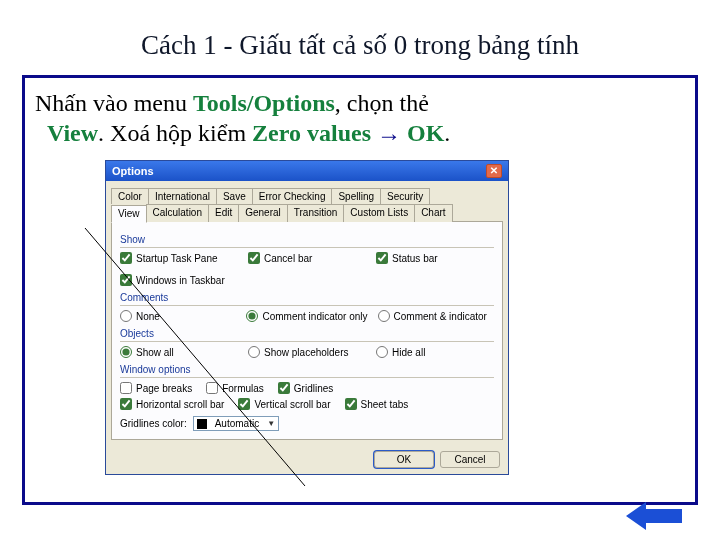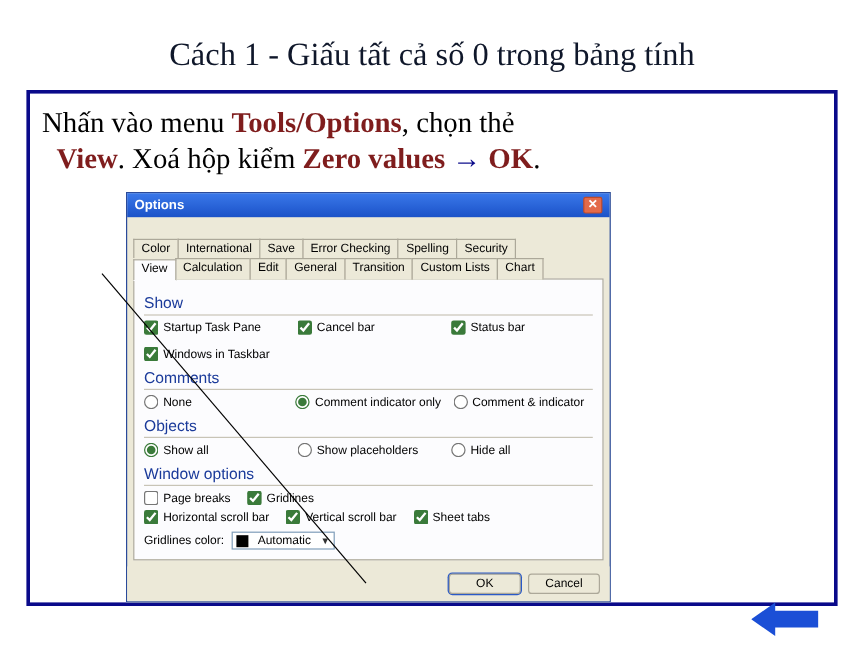--- a/index.html
+++ b/index.html
@@ -23,21 +23,21 @@
     padding: 8px 8px 12px 8px;
     height: 430px;
     position: relative;
   }
   .instr {
     font-size: 24px;
     color: #000;
     line-height: 1.25;
     padding: 2px 4px 8px 2px;
   }
-  .instr .b-blue { color: #7f1d1d; font-weight: bold; }
+  .instr .b-blue { color: #15803d; font-weight: bold; }
   .instr .arrow { font-weight: bold; color: #0a0a8a; }
 
   
   .dlg {
     margin: 4px auto 0 72px;
     width: 404px;
     border: 1px solid #2a4a9a;
     background: #ece9d8;
     font-family: Tahoma, Arial, sans-serif;
     font-size: 10px;
@@ -59,21 +59,21 @@
     border: 1px solid #c04a2a;
     border-radius: 2px;
     color: #fff;
     display: flex; align-items: center; justify-content: center;
     font-size: 10px; line-height: 1;
     cursor: pointer;
   }
   .tabs {
     display: flex;
     flex-wrap: wrap;
-    padding: 17px 5px 0 5px;
+    padding: 6px 5px 0 5px;
     gap: 0;
   }
   .tab {
     border: 1px solid #aca899;
     border-bottom: none;
     background: #ece9d8;
     padding: 2px 6px;
     font-size: 10px;
     margin-right: -1px;
     cursor: pointer;
@@ -89,21 +89,21 @@
   }
   .tabrow { display: flex; width: 100%; }
   .dlg-body {
     border: 1px solid #aca899;
     background: #fcfcfe;
     margin: 0 5px 5px 5px;
     padding: 6px 8px 8px 8px;
   }
   .section-label {
     color: #1a3a9a;
-    font-size: 13px;
+    font-size: 10px;
     margin: 6px 0 2px 0;
   }
   .hr { border: none; border-top: 1px solid #c8c4b6; margin: 1px 0 4px 0; }
   .row { display: flex; gap: 10px; align-items: center; flex-wrap: wrap; }
   .row.cols4 > label { flex: 1 1 24%; }
   .row.cols3 > label { flex: 1 1 30%; }
   .row.cols2 > .col { flex: 1 1 48%; }
   .col { display: flex; flex-direction: row; gap: 14px; }
   label.ctrl {
     display: flex;
@@ -256,20 +256,24 @@
 
       <div class="section-label">Window options</div>
       <hr class="hr">
       <div class="row cols2" style="gap:4px">
         <div class="col" style="flex:1 1 30%">
           <label class="ctrl">
               <input type="checkbox" style="">
               <span>Page breaks</span>
             </label>
           <label class="ctrl">
+              <input type="checkbox" style="">
+              <span>Formulas</span>
+            </label>
+          <label class="ctrl">
               <input type="checkbox" checked="" style="">
               <span>Gridlines</span>
             </label>
         </div>
         <div class="col" style="flex:1 1 34%">
           <label class="ctrl">
               <input type="checkbox" checked="" style="">
               <span>Horizontal scroll bar</span>
             </label>
           <label class="ctrl">

